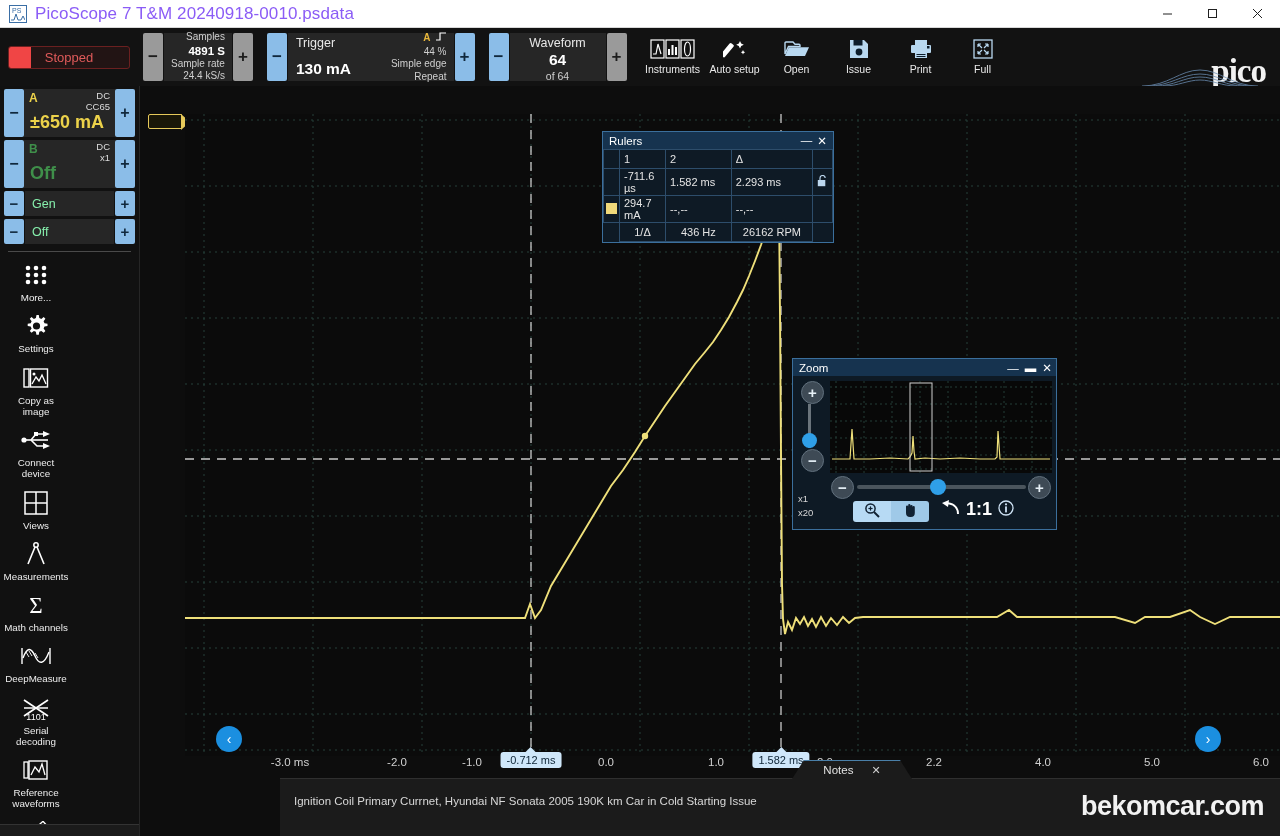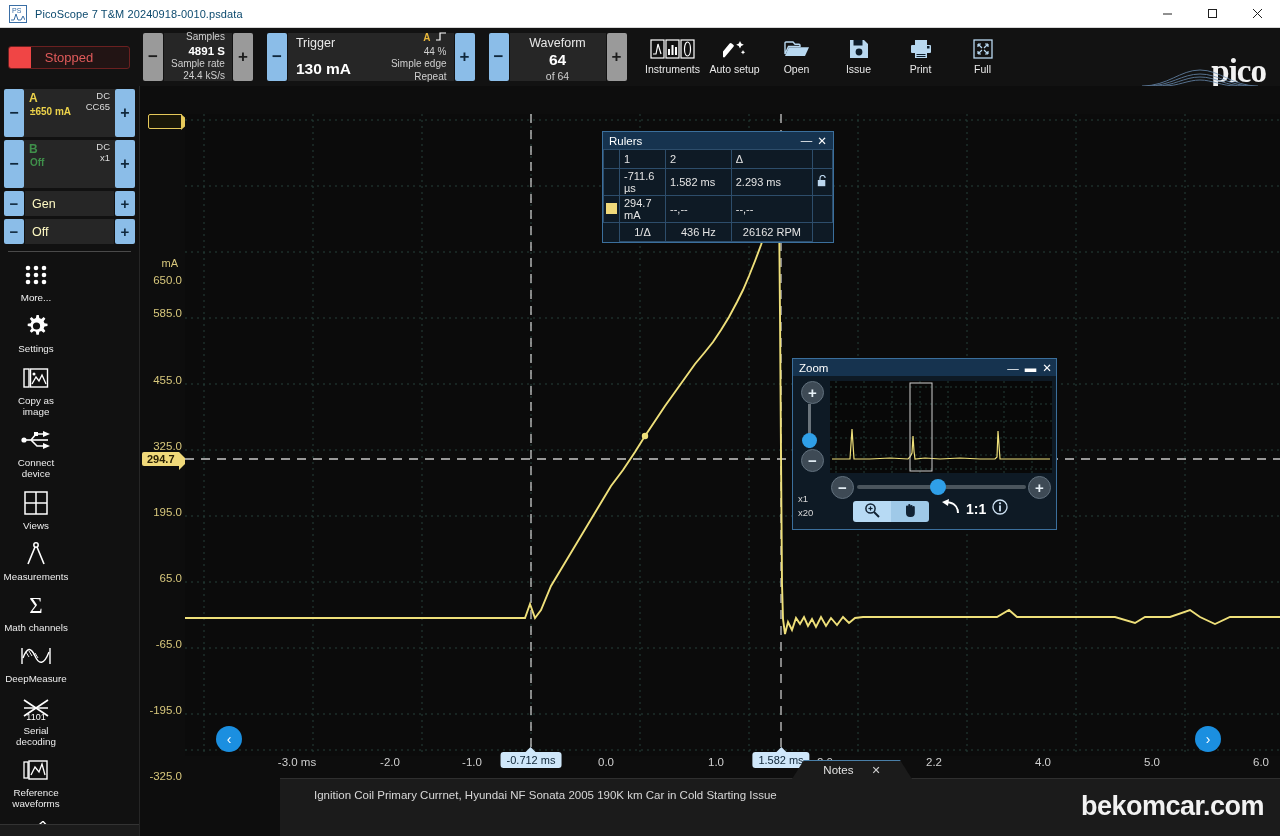--- a/index.html
+++ b/index.html
@@ -14,21 +14,21 @@
     height: 28px; background: #ffffff; display: flex; align-items: center;
     border-bottom: 1px solid #d8d8d8;
   }
   #app-icon {
     width: 18px; height: 18px; margin: 0 8px 0 9px; flex: none;
     border: 1px solid #3a6ea5; color: #3a6ea5; font-size: 7px; line-height: 7px;
     font-family: "Liberation Sans", sans-serif; position: relative; background: #fff;
   }
   #app-icon span.ps { position: absolute; top: 1px; left: 2px; font-size: 7px; }
   #app-icon svg { position: absolute; bottom: 1px; left: 1px; }
-  #title-text { font-size: 11px; color: #0c4a6e; letter-spacing: .1px; }
+  #title-text { font-size: 17px; color: #8b5cf6; letter-spacing: .1px; }
   #win-buttons { margin-left: auto; display: flex; height: 28px; }
   .win-btn {
     width: 45px; height: 28px; display: flex; align-items: center; justify-content: center;
     color: #202020; font-size: 12px;
   }
 
   
   #app { position: relative; width: 1280px; height: 808px; background: #0d0d0d; }
 
   
@@ -98,31 +98,31 @@
   .chan-body {
     flex: 1; background: #262626; position: relative; padding: 2px 5px;
   }
   .chan-name { font-size: 12px; font-weight: bold; }
   .chan-name.a { color: #ecd24a; }
   .chan-name.b { color: #3f8f4a; }
   .chan-cpl {
     position: absolute; right: 5px; top: 2px; font-size: 9.5px; color: #dcdcdc;
     text-align: right; line-height: 1.15;
   }
-  .chan-val { position: absolute; left: 6px; bottom: 20px; font-size: 10px; font-weight: bold; }
+  .chan-val { position: absolute; left: 6px; bottom: 4px; font-size: 18px; font-weight: bold; }
   .chan-val.a { color: #ecd24a; }
   .chan-val.b { color: #3f8f4a; }
   .gen-row { display: flex; height: 25px; margin: 3px 4px 0 4px; align-items: stretch; }
   .gen-btn {
     width: 20px; background: #8bbde8; color: #10283c; display: flex; align-items: center;
     justify-content: center; font-size: 15px; font-weight: bold; border-radius: 2px;
   }
   .gen-body {
     flex: 1; background: #262626; display: flex; align-items: center; padding-left: 7px;
-    font-size: 12.5px; color: #fef9c3; margin: 0 1px;
+    font-size: 12.5px; color: #86efac; margin: 0 1px;
   }
   #tool-sep { height: 1px; background: #4a4a4a; margin: 7px 8px 4px 8px; }
   #toolgrid { display: flex; flex-wrap: wrap; padding: 0 2px; }
   .tool {
     width: 68px; padding: 7px 2px 4px 2px; display: flex; flex-direction: column;
     align-items: center; gap: 5px; color: #ededed; font-size: 9.8px; text-align: center;
     line-height: 1.15;
   }
   .tool svg { display: block; }
   #leftpanel-bottom { position: absolute; left: 0; right: 0; bottom: 0; height: 12px; background: #1b1b1b; border-top: 1px solid #333; }
@@ -239,21 +239,21 @@
     justify-content: center; font-size: 13px;
   }
   #xlbls { position: absolute; left: 5px; top: 133px; font-size: 9.5px; color: #d7d7d7; line-height: 1.45; }
 
   
   #notes {
     position: absolute; left: 140px; right: 0; bottom: 0; height: 58px;
     background: #1b1b1b; border-top: 1px solid #2f2f2f;
   }
   #notes-text {
-    position: absolute; left: 14px; top: 8px; font-size: 11.5px; color: #d8d8d8; line-height: 1.5; margin-left: 20px;
+    position: absolute; left: 14px; top: 14px; font-size: 11.5px; color: #d8d8d8; line-height: 1.5;
   }
   #notes-tab {
     position: absolute; left: 512px; top: -19px; width: 120px; height: 19px;
     background: #1b1b1b; border-top: 1px solid #4a7fa8; display: flex; align-items: center;
     justify-content: center; gap: 18px; font-size: 11.5px; color: #e2e2e2;
     clip-path: polygon(12px 0, 108px 0, 120px 19px, 0 19px);
   }
   #notes-tab .x { font-size: 11px; color: #cfcfcf; }
   #watermark {
     position: absolute; right: 16px; bottom: 14px; font-size: 27px; font-weight: bold;
@@ -608,33 +608,20 @@
       </div>
 
     </div>
     <div id="leftpanel-bottom"></div>
   </div>
 
   <div id="scope">
 
     <div id="trigmarker"></div>
 
-    <div id="yaxis">
-      <div class="unit">mA</div>
-      <div class="ytl" style="top:188px;">650.0</div>
-      <div class="ytl" style="top:221px;">585.0</div>
-      <div class="ytl" style="top:288px;">455.0</div>
-      <div class="ytl" style="top:354px;">325.0</div>
-      <div class="ytl" style="top:420px;">195.0</div>
-      <div class="ytl" style="top:486px;">65.0</div>
-      <div class="ytl" style="top:552px;">-65.0</div>
-      <div class="ytl" style="top:618px;">-195.0</div>
-      <div class="ytl" style="top:684px;">-325.0</div>
-      <div id="ymarker" style="top:366px;">294.7</div>
-    </div>
 
     <div id="plot">
       <svg id="plot-svg" width="1095" height="642" viewBox="0 0 1095 642">
         <defs>
           <pattern id="fine" width="1" height="1"></pattern>
         </defs>
 
         <g stroke="#2b4a42" stroke-width="1" stroke-dasharray="2,4" opacity=".85">
           <line x1="0" y1="6" x2="1095" y2="6"></line>
           <line x1="0" y1="72" x2="1095" y2="72"></line>
@@ -674,22 +661,22 @@
                   832,503 845,503 870,503 900,503 930,503 950,509 960,503 985,503 1005,496 1015,503
                   1030,510 1045,503 1060,503 1075,503 1095,503"></polyline>
         <circle cx="460" cy="322" r="3.2" fill="#efe07a"></circle>
       </svg>
     </div>
 
     <div class="rulerbadge" style="left:391px; bottom:68px;">-0.712 ms</div>
     <div class="rulerbadge" style="left:641px; bottom:68px;">1.582 ms</div>
 
     <div id="xaxis">
-      <div class="xtl" style="left:112px;">-3.0 ms</div>
-      <div class="xtl" style="left:205px;text-align:center;">-2.0</div>
+      <div class="xtl" style="left:105px;">-3.0 ms</div>
+      <div class="xtl" style="left:212px;text-align:center;">-2.0</div>
       <div class="xtl" style="left:287px;">-1.0</div>
       <div class="xtl" style="left:421px;">0.0</div>
       <div class="xtl" style="left:531px;">1.0</div>
       <div class="xtl" style="left:640px;">2.0</div>
       <div class="xtl" style="left:749px;">2.2</div>
       <div class="xtl" style="left:858px;">4.0</div>
       <div class="xtl" style="left:967px;">5.0</div>
       <div class="xtl" style="left:1076px;">6.0</div>
     </div>
 
@@ -810,21 +797,21 @@
         </span>
       </div>
 
       <div style="position:absolute; left:148px; top:140px; display:flex; align-items:center; gap:6px;">
         <span>
           <svg width="19" height="16" viewBox="0 0 19 16">
               <path d="M17 14 C17 6 11 3 4 3" fill="none" stroke="#fff" stroke-width="2"></path>
               <polygon points="1,3 8,0 7,7" fill="#fff"></polygon>
             </svg>
         </span>
-        <span style="color:#fff; font-size:14px; font-weight:bold;">1:1</span>
+        <span style="color:#fff; font-size:18px; font-weight:bold;">1:1</span>
         <span>
           <svg width="16" height="16" viewBox="0 0 16 16">
               <circle cx="8" cy="8" r="7" fill="none" stroke="#cfe3f5" stroke-width="1.3"></circle>
               <circle cx="8" cy="4.3" r="1.1" fill="#cfe3f5"></circle>
               <rect x="7.1" y="6.4" width="1.8" height="6" fill="#cfe3f5"></rect>
             </svg>
         </span>
       </div>
     </div>
 

